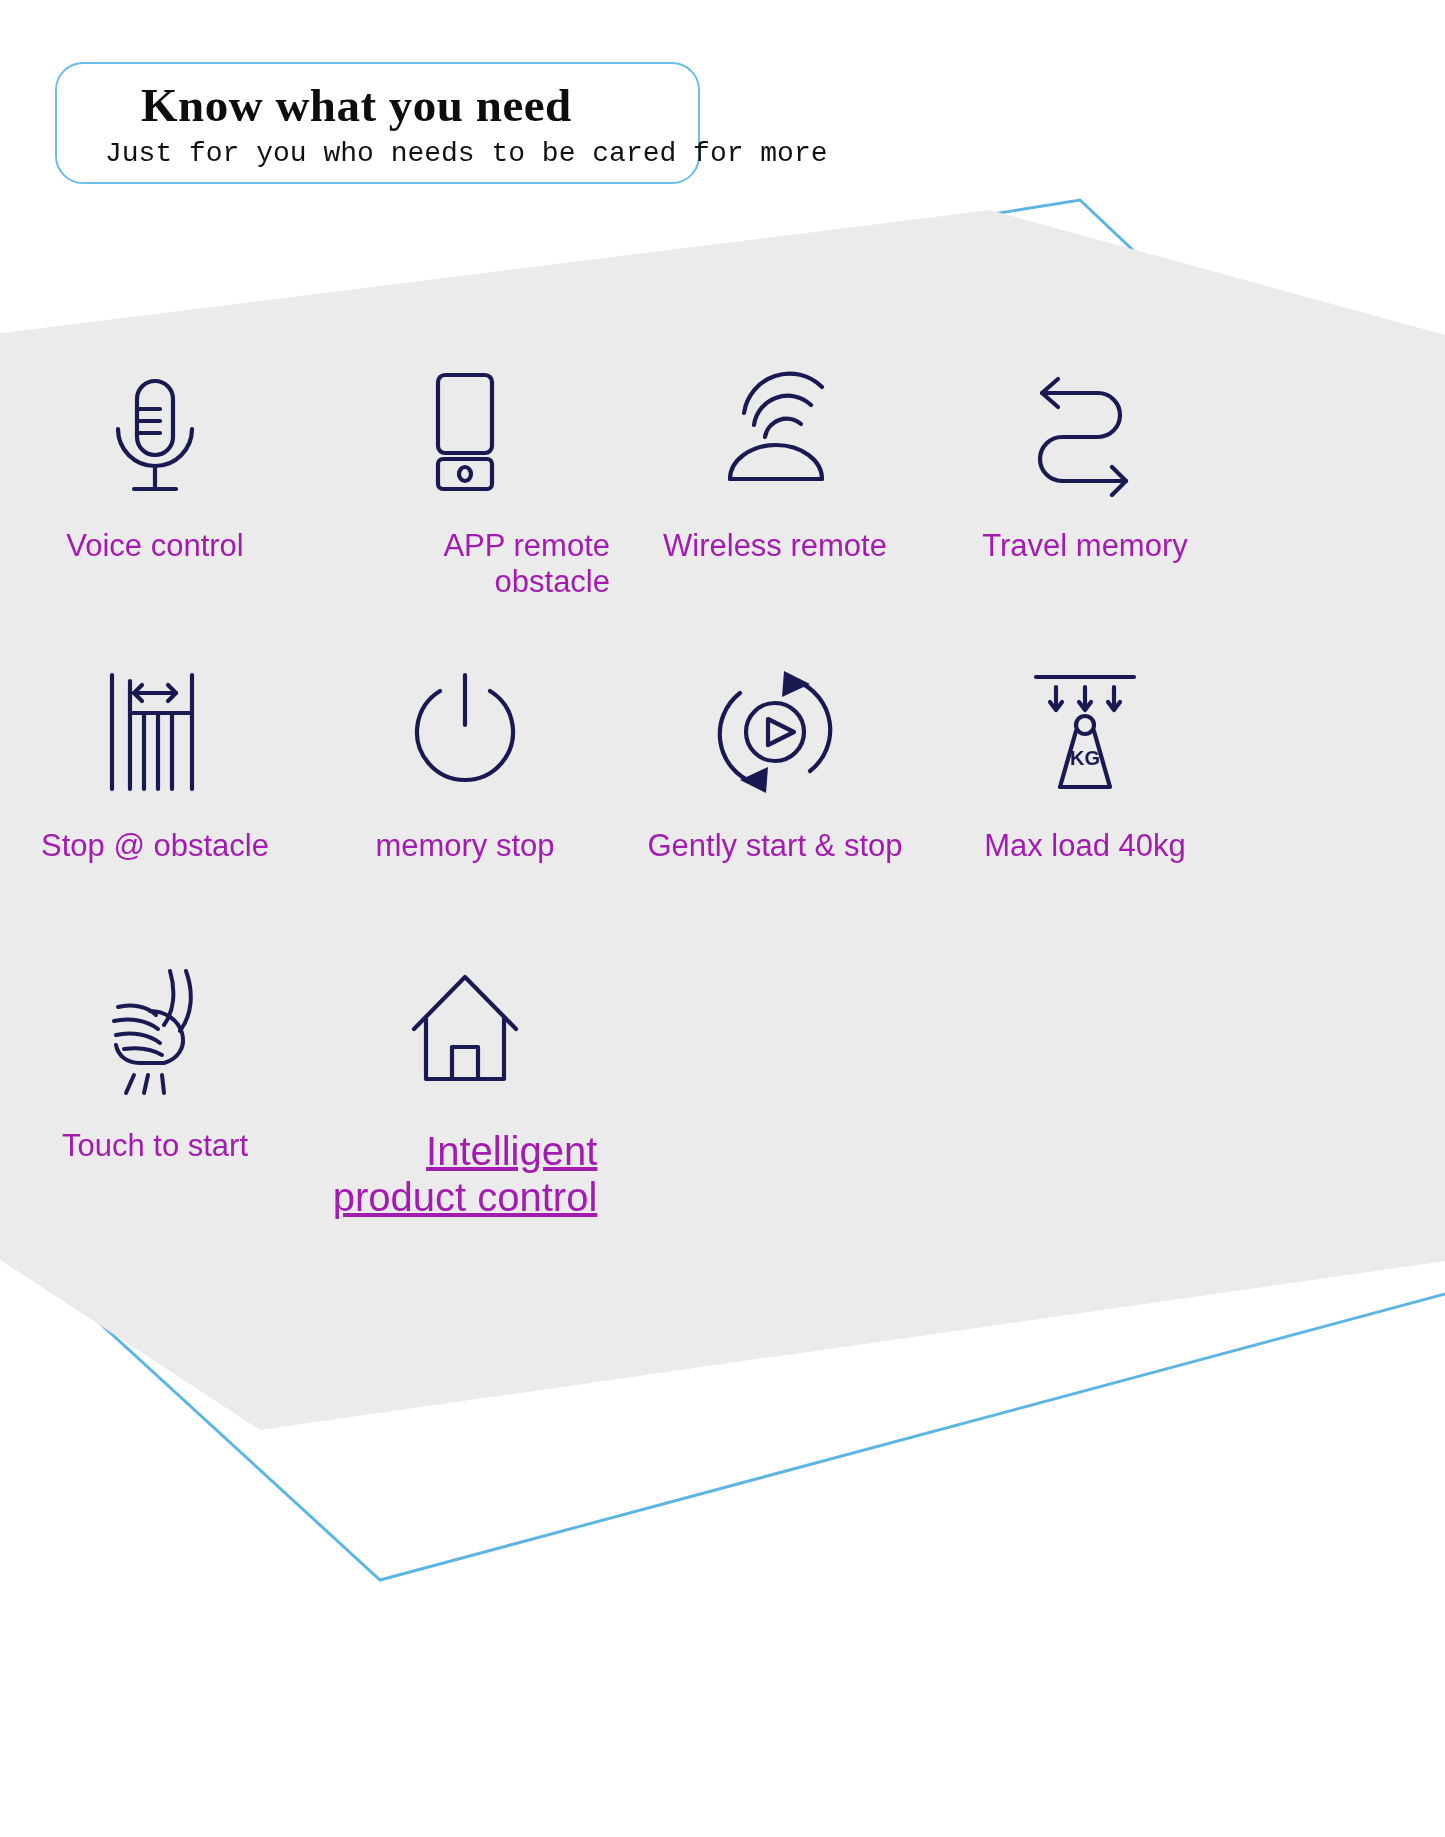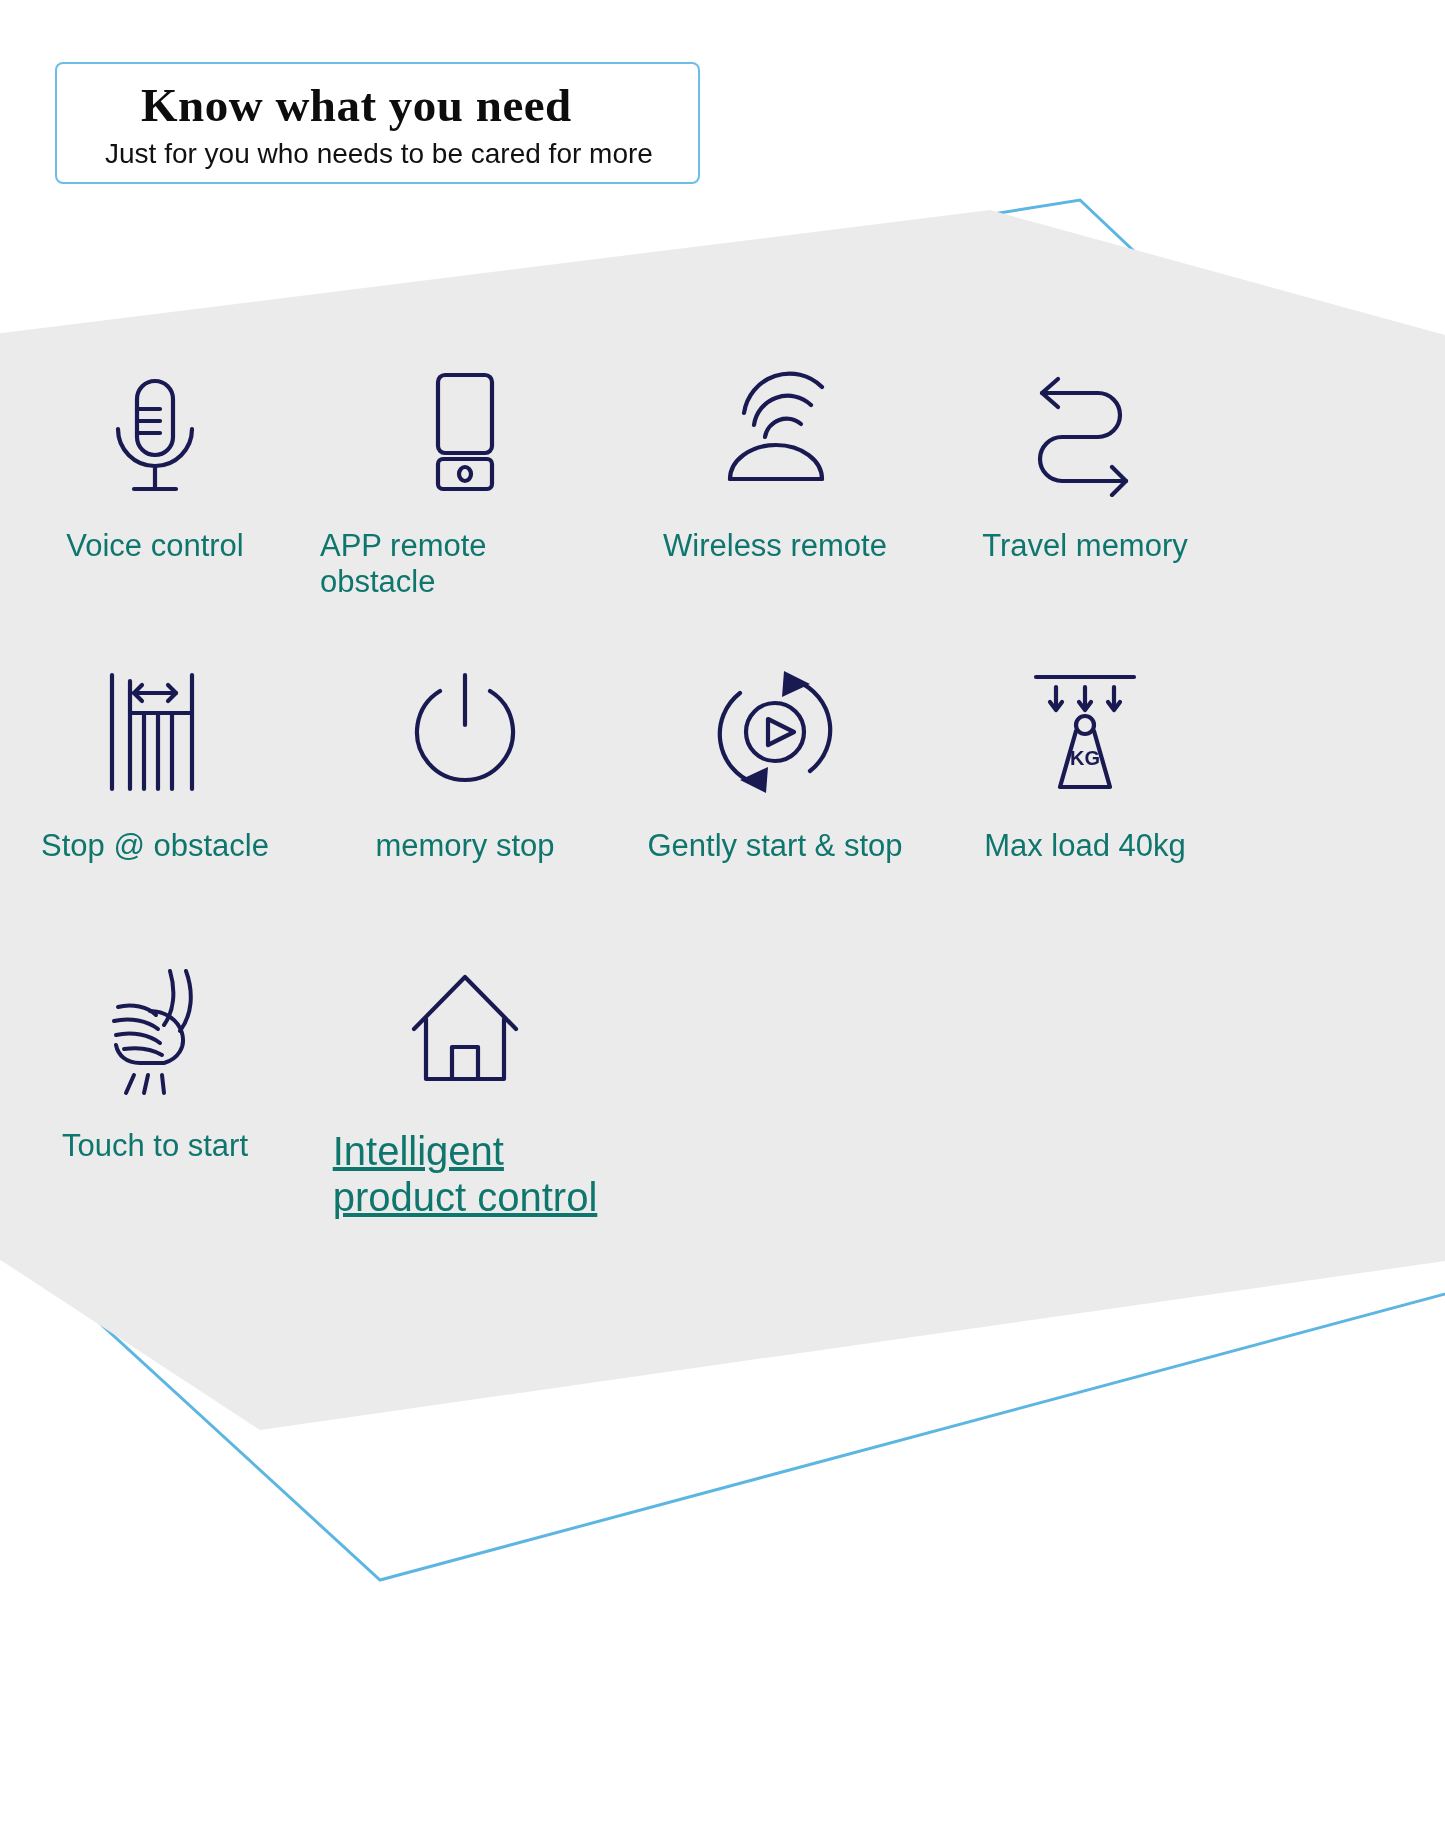--- a/index.html
+++ b/index.html
@@ -29,41 +29,41 @@
   }
 
   
   #header-badge {
     position: absolute;
     left: 55px;
     top: 62px;
     width: 645px;
     height: 122px;
     border: 2.5px solid #6cbde8;
-    border-radius: 8px;
+    border-radius: 28px;
     background: #ffffff;
     box-sizing: border-box;
     z-index: 5;
   }
   #badge-title {
     position: absolute;
     left: 84px;
     top: 14px;
     font-family: "Liberation Serif", serif;
     font-weight: bold;
     font-size: 47px;
     letter-spacing: 0.5px;
     color: #0d0d0d;
     white-space: nowrap;
   }
   #badge-subtitle {
     position: absolute;
     left: 48px;
     top: 74px;
-    font-family: Liberation Sans, sans-serif;
+    font-family: Liberation Mono, monospace;
     font-size: 28px;
     color: #111111;
     white-space: nowrap;
   }
 
   
   #features {
     position: absolute;
     left: 0;
     top: 340px;
@@ -85,25 +85,25 @@
     display: flex;
     align-items: center;
     justify-content: center;
     margin-top: 22px;
   }
   .feature-icon svg {
     display: block;
   }
   .feature-label {
     margin-top: 26px;
-    text-align: left;
+    text-align: right;
     font-family: "Liberation Sans", sans-serif;
     font-size: 31px;
     line-height: 1.16;
-    color: #0f766e;
+    color: #a21caf;
     white-space: pre-line;
     max-width: 290px;
   }
   .feature-label.small { font-size: 40px; text-decoration: underline; }
 </style>
 </head>
 <body>
 
 <div id="page">
 

